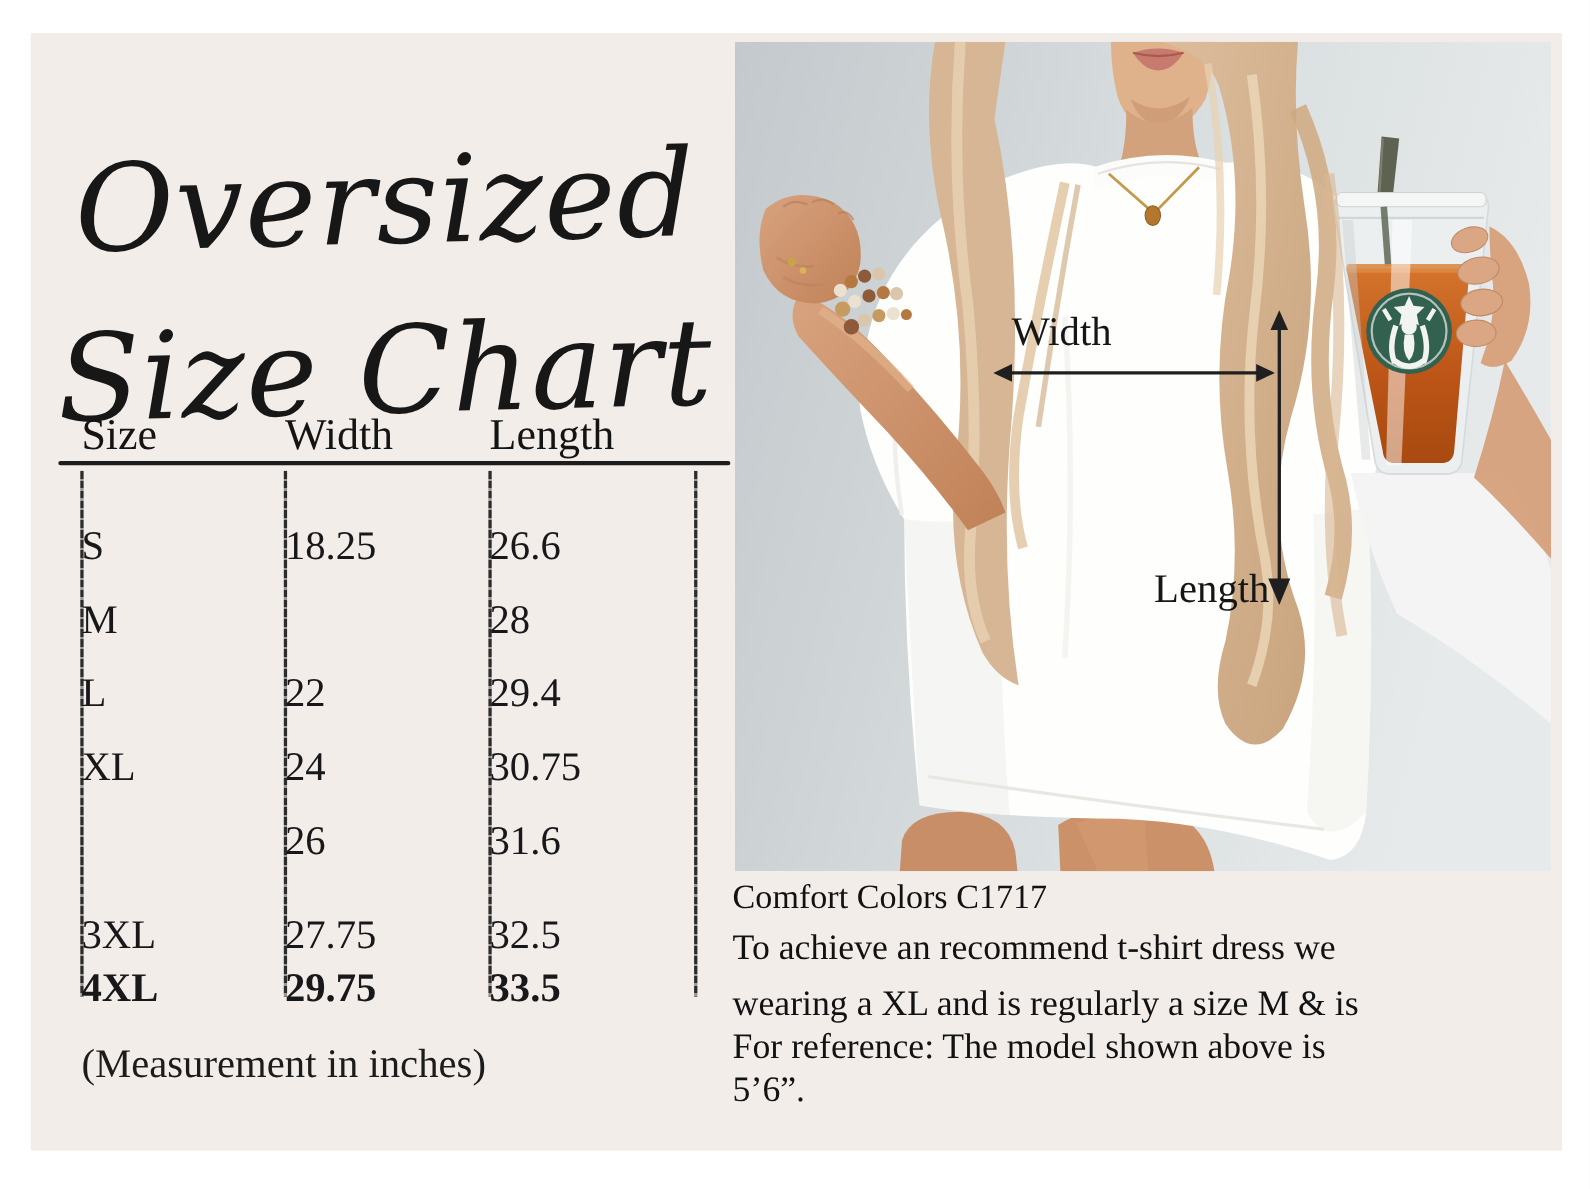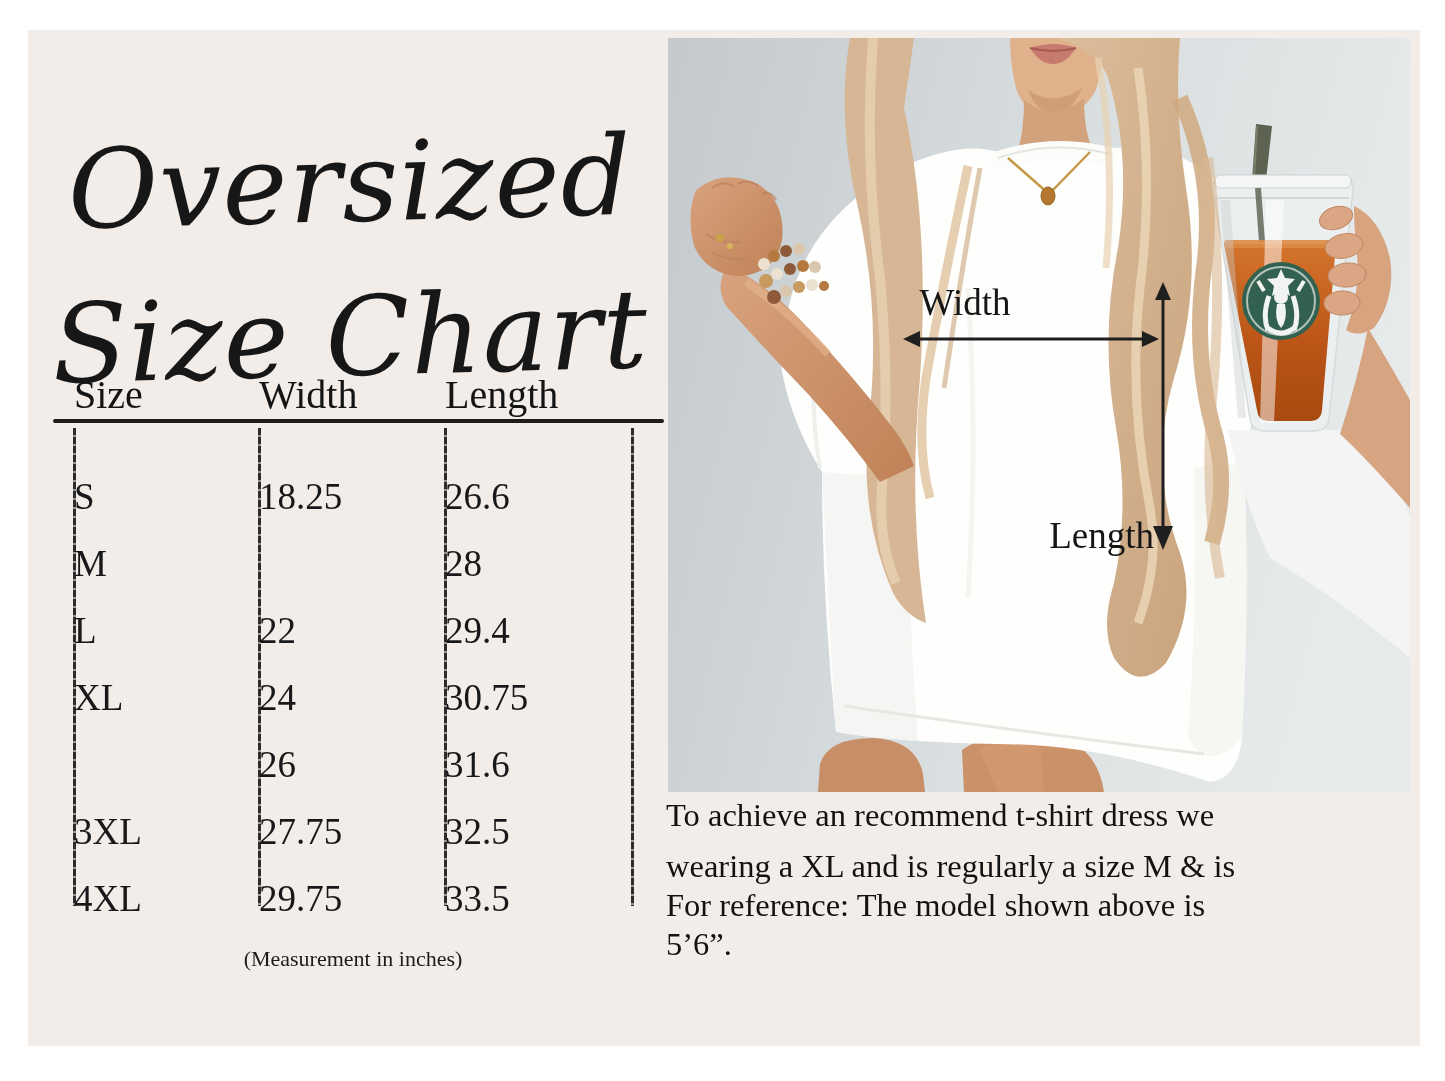--- a/index.html
+++ b/index.html
@@ -22,24 +22,24 @@
   .thead{position:absolute;left:0;top:350px;width:100%;height:58px;
          font-size:40px;line-height:58px;color:#141414;}
   .hline{position:absolute;left:53px;top:419px;width:611px;height:4px;
          background:#1d1d1d;border-radius:2px;}
   .vline{position:absolute;top:428px;height:478px;width:3px;
          background:repeating-linear-gradient(180deg,#2c2c2c 0 7px, rgba(44,44,44,.45) 7px 9px);}
   .vline.v0{left:73px;} .vline.v1{left:258px;} .vline.v2{left:444px;} .vline.v3{left:631px;}
 
   .trow{position:absolute;left:0;width:100%;height:67px;font-size:37px;line-height:67px;color:#18181a;}
   .trow.r0{top:447px;} .trow.r1{top:514px;} .trow.r2{top:581px;} .trow.r3{top:648px;}
-  .trow.r4{top:715px;} .trow.r5{top:782px;} .trow.r6{top:849px;}
-
-  .note{position:absolute;left:74px;top:946px;width:558px;text-align:center;
-        font-size:22px;color:#1c1c1c;}
+  .trow.r4{top:715px;} .trow.r5{top:801px;} .trow.r6{top:849px;font-weight:bold;}
+
+  .note{position:absolute;left:74px;top:946px;width:558px;
+        font-size:37px;color:#1c1c1c;}
 
   
   .photo{position:absolute;left:668px;top:38px;width:742px;height:754px;margin:0;padding:0;}
   .photo svg{display:block;}
 
   .ann{position:absolute;font-size:37px;color:#161616;z-index:6;}
   .ann.width-label{left:900px;top:281px;width:130px;text-align:center;}
   .ann.length-label{left:1028px;top:514px;width:126px;text-align:right;}
   .arrow{position:absolute;z-index:5;}
   .arrow.h{left:903px;top:328px;}
@@ -244,19 +244,20 @@
     <polygon points="256,11 239,3 239,19" fill="#1f1f1f"></polygon>
   </svg>
   <svg class="arrow v" width="24" height="268" viewBox="0 0 24 268">
     <line x1="12" y1="14" x2="12" y2="250" stroke="#1f1f1f" stroke-width="3"></line>
     <polygon points="12,0 4,18 20,18" fill="#1f1f1f"></polygon>
     <polygon points="12,268 2,244 22,244" fill="#1f1f1f"></polygon>
   </svg>
   <div class="ann length-label">Length</div>
 
   <div class="details">
+    <div class="d-heading">Comfort Colors C1717</div>
     <div class="d-line">To achieve an recommend t-shirt dress we</div>
     <div class="d-gap"></div>
     <div class="d-line">wearing a XL and is regularly a size M &amp; is</div>
     <div class="d-line">For reference: The model shown above is</div>
     <div class="d-line">5’6”.</div>
   </div>
 </div>
 
 </body></html>

